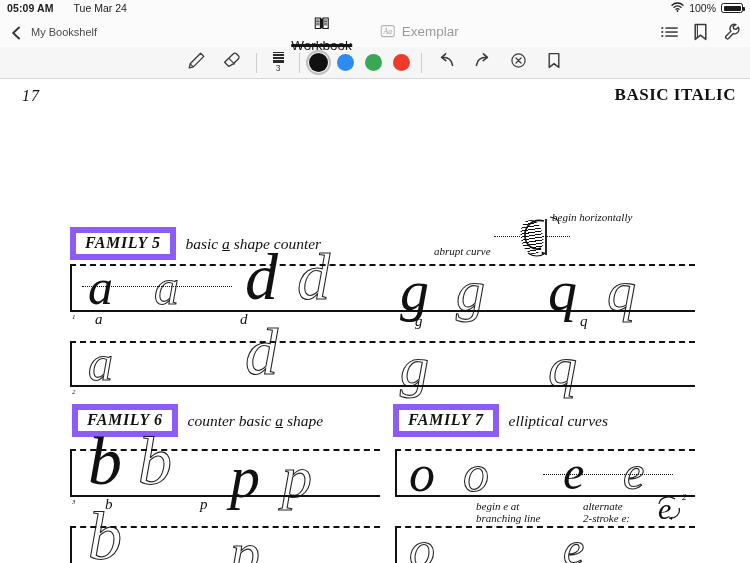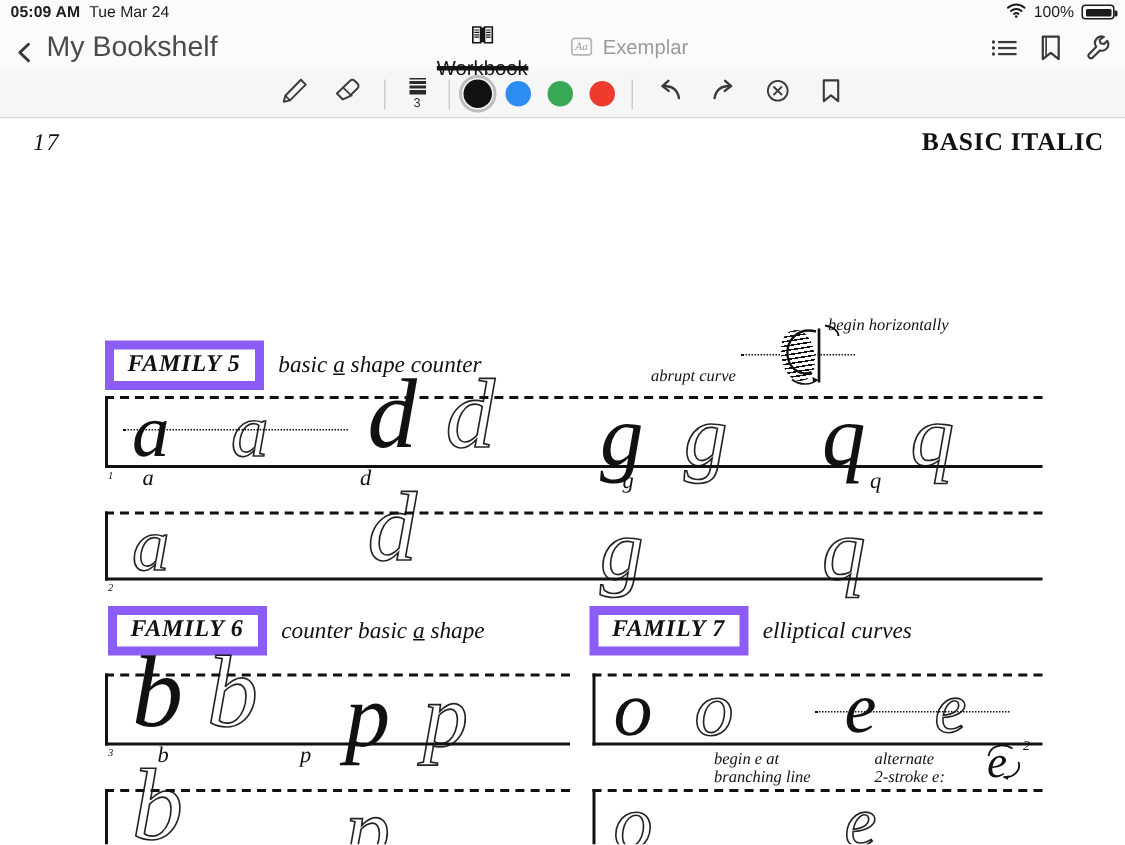--- a/index.html
+++ b/index.html
@@ -14,21 +14,21 @@
   #status-bar {
     height: 16px;
     display: flex;
     align-items: center;
     padding: 0 7px;
     font-size: 10.5px;
     color: #1b1b1b;
     background: #fbfbfb;
   }
   #status-bar .time { font-weight: 600; letter-spacing: .1px; }
-  #status-bar .date { margin-left: 6px; font-weight: 500; }
+  #status-bar .date { margin-left: 20px; font-weight: 500; }
   #status-bar .right {
     margin-left: auto;
     display: flex;
     align-items: center;
     gap: 5px;
   }
   #status-bar .batt-pct { font-size: 10.5px; font-weight: 500; }
   .battery {
     width: 22px; height: 10px;
     border: 1px solid #1b1b1b;
@@ -50,21 +50,21 @@
   #nav-bar {
     height: 31px;
     display: flex;
     align-items: center;
     position: relative;
     background: #fbfbfb;
     padding: 0 10px;
   }
   #nav-bar .back {
     display: flex; align-items: center; gap: 9px;
-    color: #4a4a4a; font-size: 19px;
+    color: #4a4a4a; font-size: 11px;
   }
   .chev-left { width: 12px; height: 12px; }
   #tabs {
     position: absolute;
     left: 50%; top: 0;
     transform: translateX(-50%);
     height: 31px;
     display: flex;
     align-items: center;
     gap: 28px;

